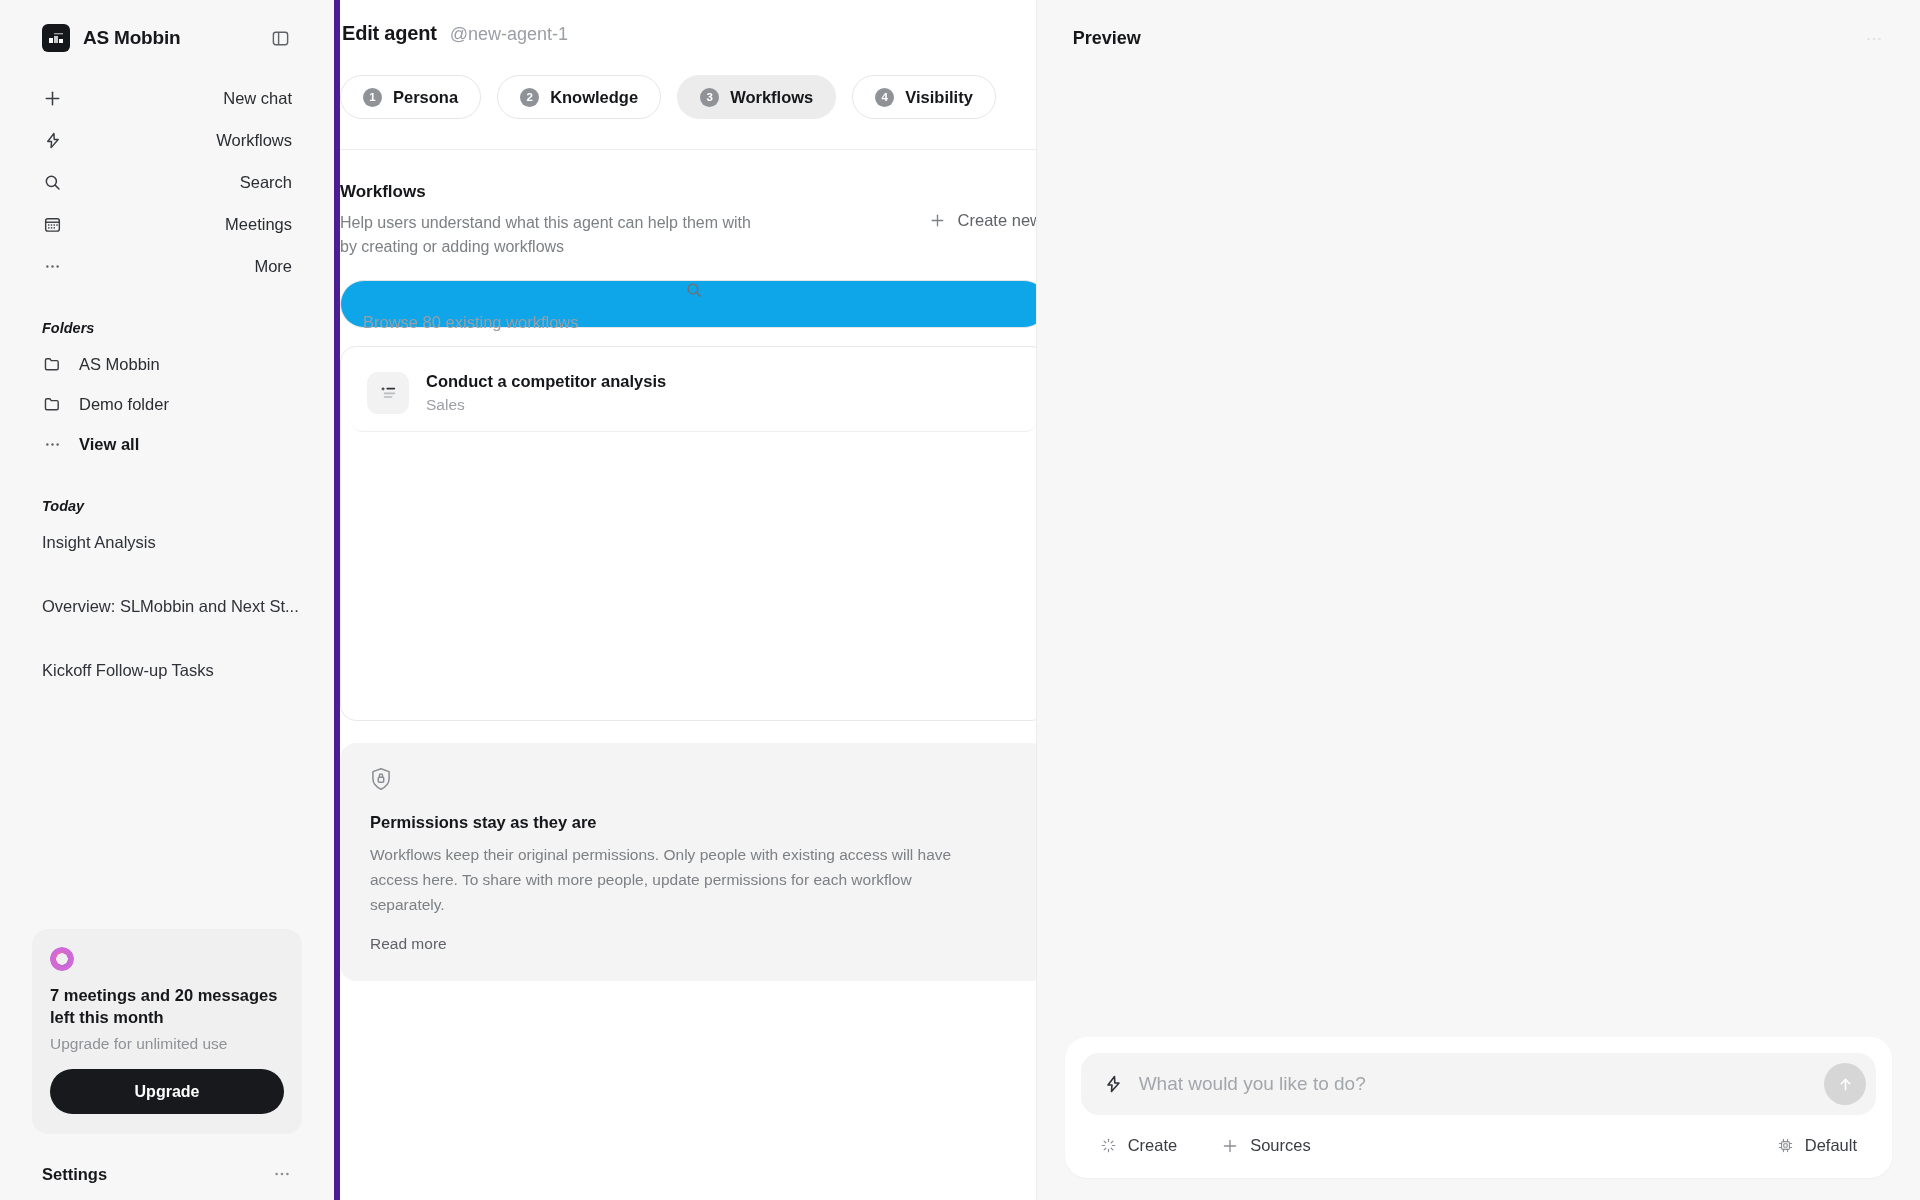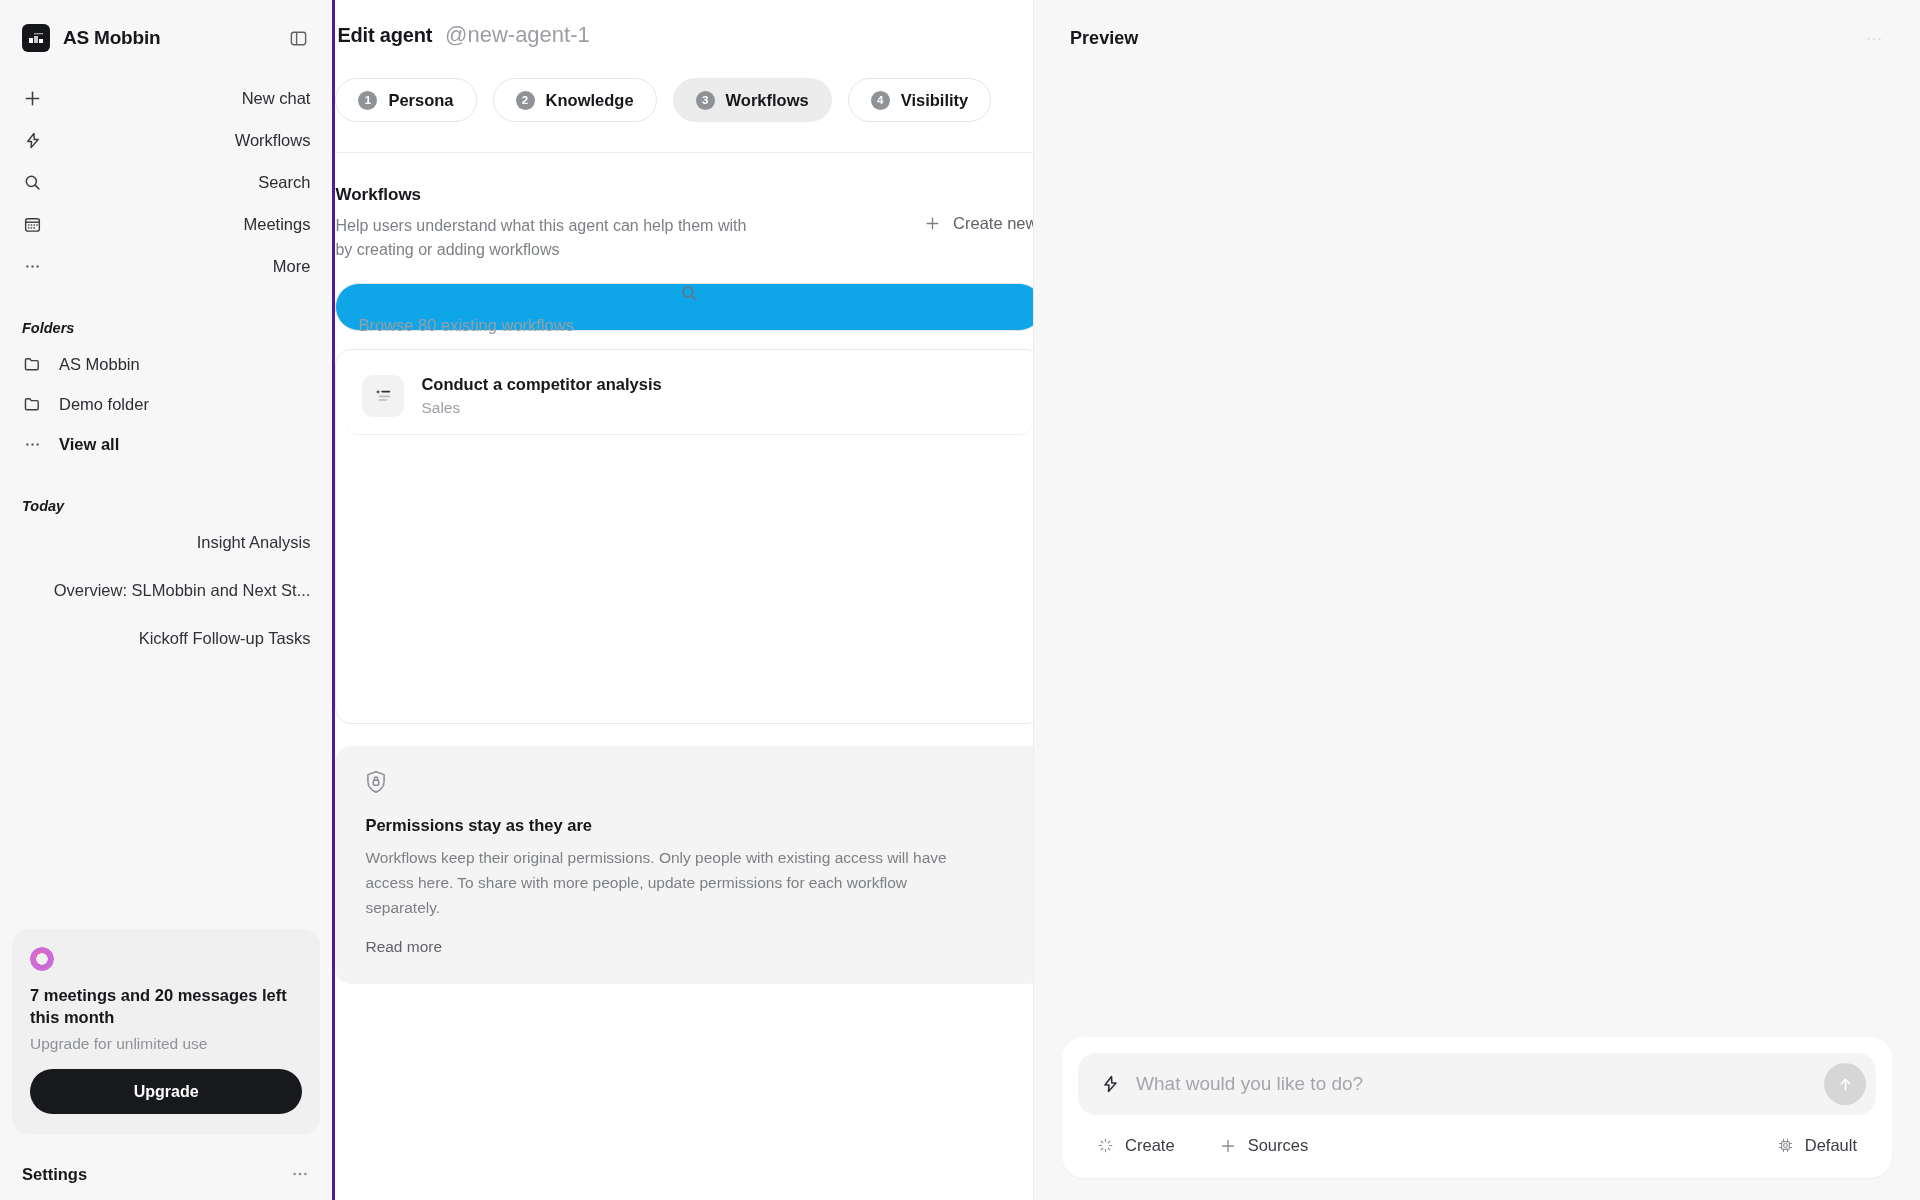--- a/index.html
+++ b/index.html
@@ -9,23 +9,23 @@
     background: #ffffff;
     overflow: hidden;
     -webkit-font-smoothing: antialiased;
   }
   .app { display: flex; width: 1920px; height: 1200px; }
 
   
   .sidebar {
     width: 340px; height: 1200px;
     background: #f7f7f7;
-    border-right: 3px solid #4c1d95;
+    border-right: 6px solid #4c1d95;
     display: flex; flex-direction: column;
-    padding: 0 12px;
+    padding: 0 32px;
     position: relative;
   }
   .sb-head {
     display: flex; align-items: center; gap: 13px;
     height: 76px; padding: 0 10px;
   }
   .brand-logo {
     width: 28px; height: 28px; border-radius: 6px;
     background: #15171a; flex: 0 0 auto;
     display: flex; align-items: center; justify-content: center;
@@ -51,21 +51,21 @@
     cursor: pointer; color: #2a2d31; font-size: 16.5px;
   }
   .viewall { font-weight: 600; color: #16181b; }
 
   .chat-item {
     height: 40px; display: flex; align-items: center;
     padding: 0 10px; border-radius: 9px; cursor: pointer;
     color: #2f3238; font-size: 16.5px;
     white-space: nowrap; overflow: hidden; text-overflow: ellipsis;
   }
-  .chats-wrap { display: flex; flex-direction: column; gap: 8px; align-items: flex-end; }
+  .chats-wrap { display: flex; flex-direction: column; gap: 24px; }
 
   .sb-spacer { flex: 1 1 auto; }
 
   .upgrade-card {
     background: #f0f0f0; border-radius: 16px;
     padding: 18px 18px 20px; margin-bottom: 14px;
   }
   .ring {
     width: 24px; height: 24px; border-radius: 50%;
     border: 4px solid #d06ad8;
@@ -94,21 +94,21 @@
   
   .main {
     flex: 1 1 auto; height: 1200px;
     background: #ffffff; overflow: hidden;
     position: relative;
   }
   .main-inner { width: 708px; margin: 0 auto; padding-top: 22px; }
 
   .agent-head { display: flex; align-items: baseline; gap: 13px; padding-left: 2px; }
   .agent-title { font-size: 20px; font-weight: 700; color: #15171a; letter-spacing: -0.2px; }
-  .agent-handle { font-size: 22px; color: #9b9ea3; }
+  .agent-handle { font-size: 18px; color: #9b9ea3; }
 
   .steps { display: flex; gap: 16px; margin-top: 30px; }
   .step {
     display: flex; align-items: center; gap: 11px;
     height: 44px; padding: 0 22px;
     border-radius: 22px; border: 1px solid #e6e6e6;
     background: #ffffff; cursor: pointer;
     font-size: 16.5px; font-weight: 700; color: #15171a;
     font-family: inherit; white-space: nowrap;
   }

